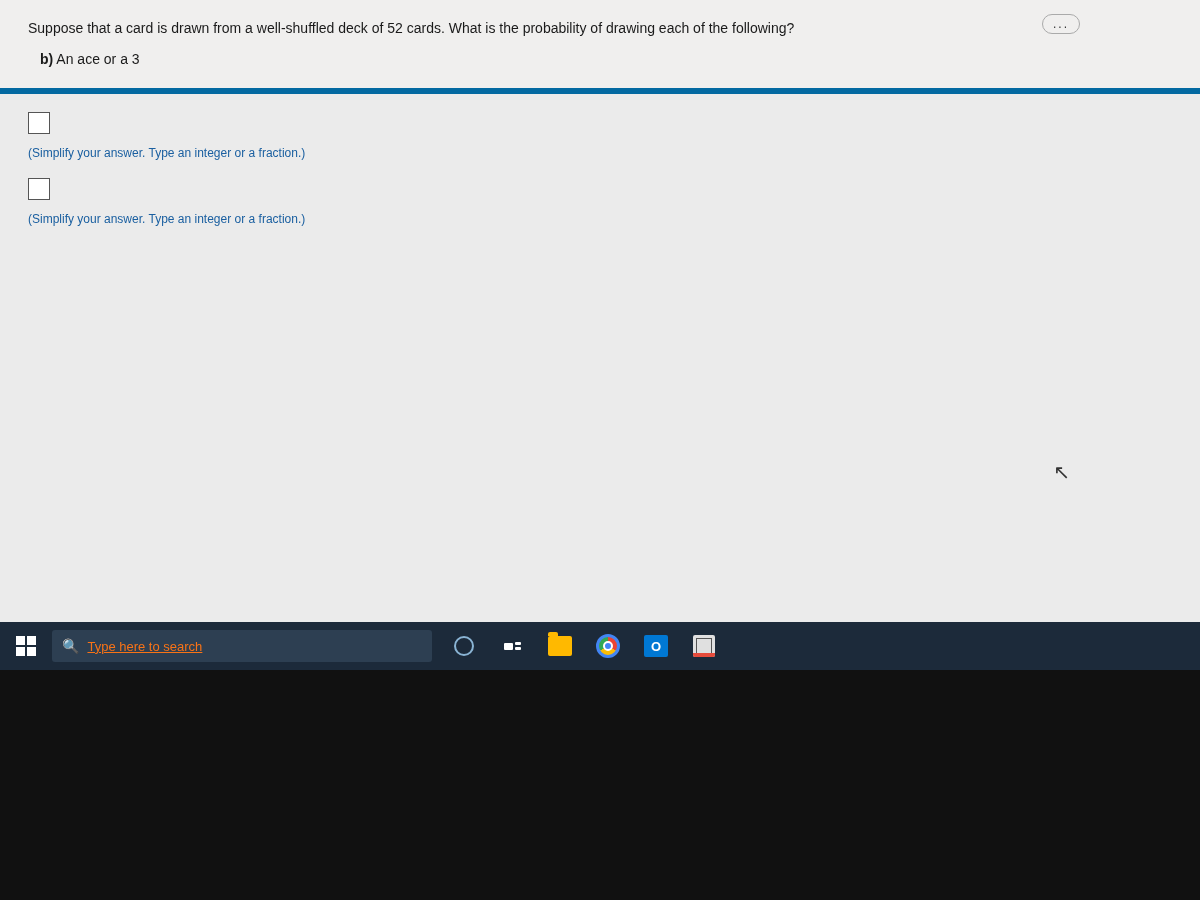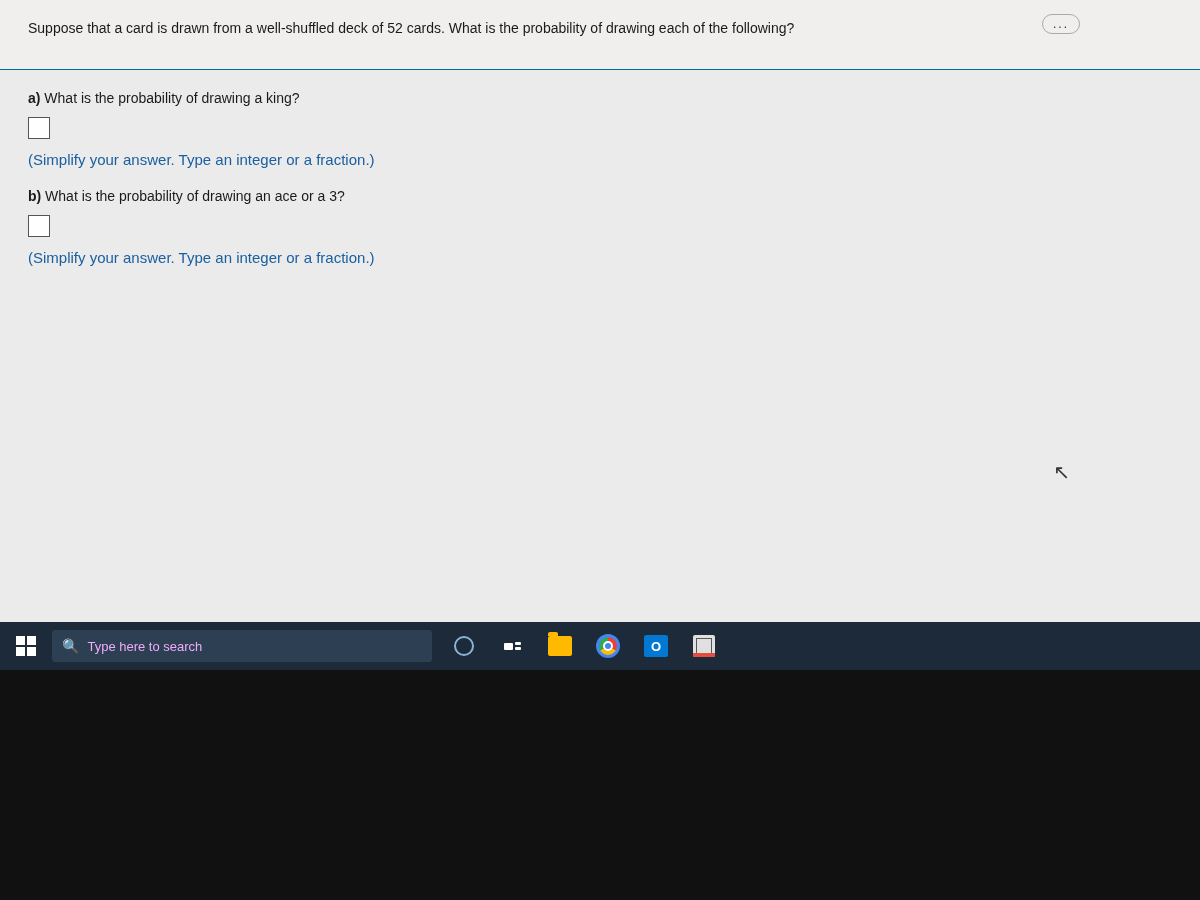--- a/index.html
+++ b/index.html
@@ -23,21 +23,21 @@
       background: #d4d0cc;
       display: flex;
       flex-direction: column;
     }
 
     
     .question-panel {
       background: #f0efee;
       margin: 0;
       padding: 18px 28px 18px 28px;
-      border-bottom: 1px solid #0369a1;
+      border-bottom: 6px solid #0369a1;
       position: relative;
     }
 
     .question-intro {
       font-size: 14px;
       color: #1a1a1a;
       line-height: 1.5;
       margin-bottom: 12px;
     }
 
@@ -88,21 +88,21 @@
     .answer-box {
       width: 22px;
       height: 22px;
       border: 1.5px solid #555;
       background: white;
       display: inline-block;
       margin-bottom: 6px;
     }
 
     .hint-text {
-      font-size: 15px;
+      font-size: 12px;
       color: #1a5fa0;
       margin-top: 2px;
     }
 
     
     .taskbar {
       position: absolute;
       bottom: 230px;
       left: 0;
       right: 0;
@@ -149,22 +149,23 @@
       cursor: text;
     }
 
     .search-icon-tb {
       color: #9ab;
       font-size: 14px;
       margin-right: 8px;
     }
 
     .search-placeholder {
-      color: #f0abfc;
+      color: #f97316;
       font-size: 13px;
+      text-decoration: underline;
     }
 
     .taskbar-center {
       margin-left: 10px;
       display: flex;
       align-items: center;
       gap: 4px;
     }
 
     .taskbar-btn {
@@ -320,38 +321,33 @@
     }
   </style>
 </head>
 <body>
 
 <div class="content-area">
 
   <div class="question-panel">
     <p class="question-intro">Suppose that a card is drawn from a well-shuffled deck of 52 cards. What is the probability of drawing each of the following?</p>
     <div class="sub-list">
+      <p><strong>b)</strong> An ace or a 3</p>
     </div>
     <button class="more-btn">...</button>
   </div>
 
   <div class="answer-panel">
 
     <div class="question-part">
-      <p class="question-label">
-        <strong>a)</strong> What is the probability of drawing a king?
-      </p>
       <div class="answer-box"></div>
       <p class="hint-text">(Simplify your answer. Type an integer or a fraction.)</p>
     </div>
 
     <div class="question-part">
-      <p class="question-label">
-        <strong>b)</strong> What is the probability of drawing an ace or a 3?
-      </p>
       <div class="answer-box"></div>
       <p class="hint-text">(Simplify your answer. Type an integer or a fraction.)</p>
     </div>
 
 
   </div>
 </div>
 
 <div class="cursor-arrow">↖</div>
 

